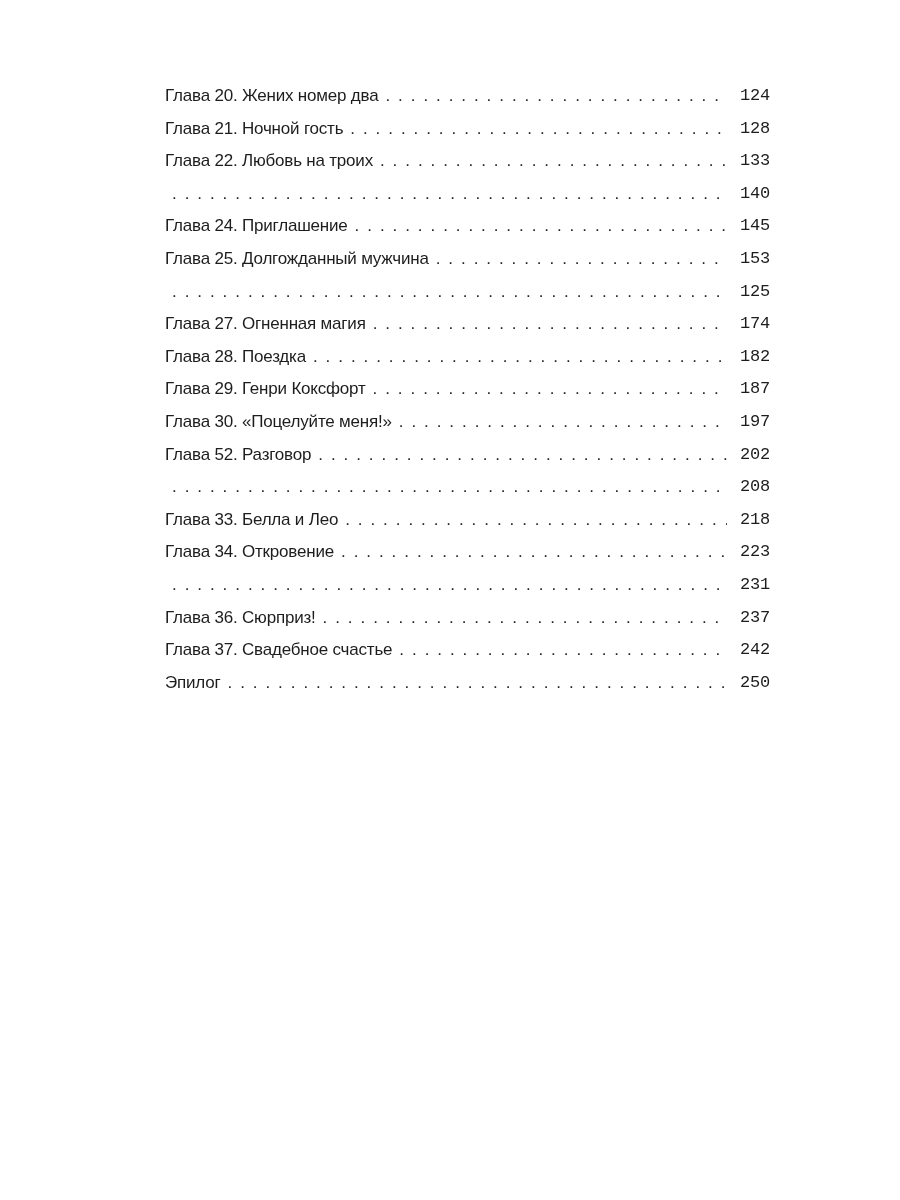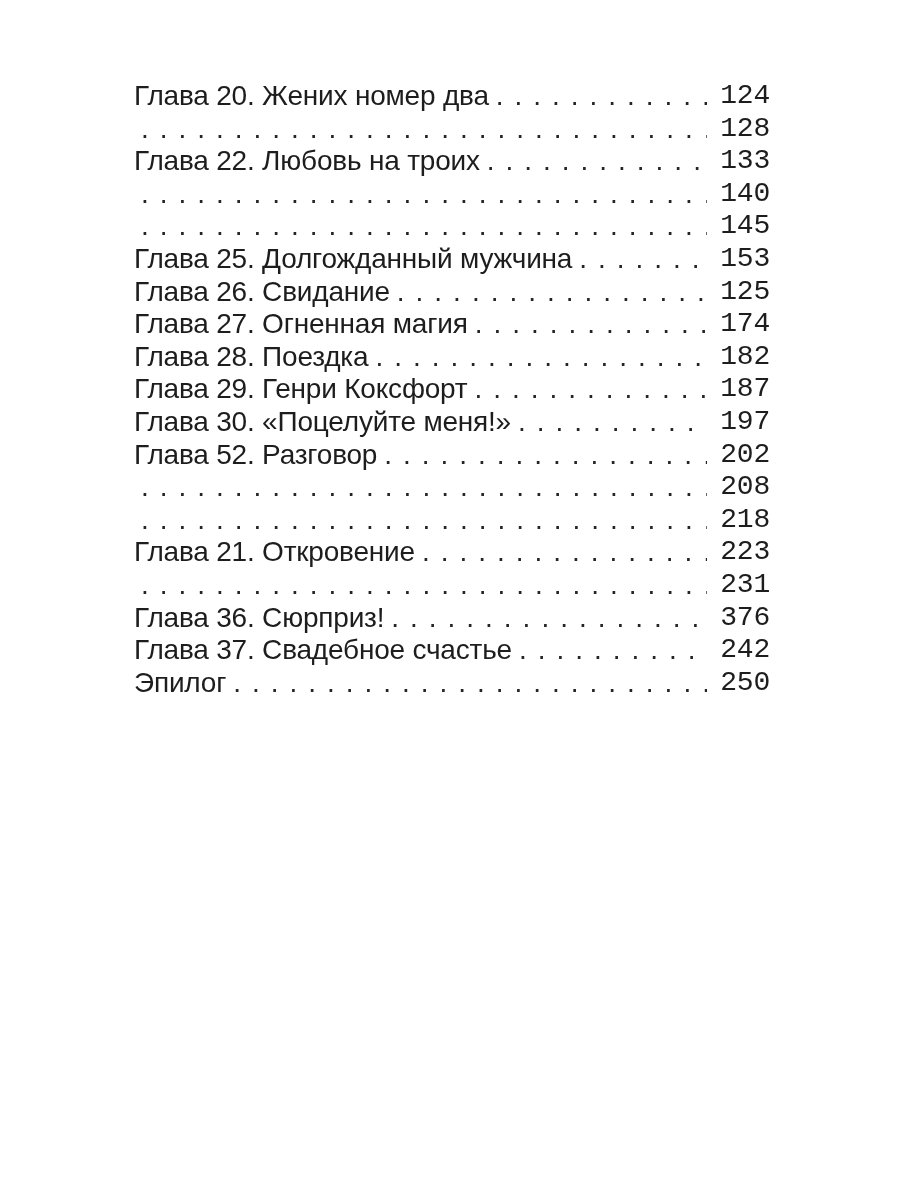--- a/index.html
+++ b/index.html
@@ -21,25 +21,26 @@
   .toc-list {
     position: absolute;
     top: 80px;
     left: 134px;
     width: 636px;
   }
 
   .toc-row {
     display: flex;
     align-items: flex-start;
-    font-size: 28px;
+    font-size: 17px;
     line-height: 32.6px;
     color: #1d1d1d;
     letter-spacing: -0.2px;
     white-space: nowrap;
+    margin-left: 31px;
   }
 
   .toc-title {
     flex: 0 0 auto;
   }
 
   .toc-dots {
     flex: 1 1 auto;
     overflow: hidden;
     margin-left: 7px;
@@ -59,43 +60,44 @@
 <body>
 
 <div class="page">
   <div class="toc-list">
       <div class="toc-row">
         <span class="toc-title">Глава 20. Жених номер два</span>
         <span class="toc-dots">. . . . . . . . . . . . . . . . . . . . . . . . . . . . . . . . . . . . . . . . . . . . . . . . . . . . . . . . . . . . . . . . . . . . . . . . . . . . . . . . </span>
         <span class="toc-page">124</span>
       </div>
       <div class="toc-row">
+        <span class="toc-title">Глава 21. Ночной гость</span>
         <span class="toc-dots">. . . . . . . . . . . . . . . . . . . . . . . . . . . . . . . . . . . . . . . . . . . . . . . . . . . . . . . . . . . . . . . . . . . . . . . . . . . . . . . . </span>
         <span class="toc-page">128</span>
       </div>
       <div class="toc-row">
         <span class="toc-title">Глава 22. Любовь на троих</span>
         <span class="toc-dots">. . . . . . . . . . . . . . . . . . . . . . . . . . . . . . . . . . . . . . . . . . . . . . . . . . . . . . . . . . . . . . . . . . . . . . . . . . . . . . . . </span>
         <span class="toc-page">133</span>
       </div>
       <div class="toc-row">
         <span class="toc-dots">. . . . . . . . . . . . . . . . . . . . . . . . . . . . . . . . . . . . . . . . . . . . . . . . . . . . . . . . . . . . . . . . . . . . . . . . . . . . . . . . </span>
         <span class="toc-page">140</span>
       </div>
       <div class="toc-row">
+        <span class="toc-title">Глава 24. Приглашение</span>
         <span class="toc-dots">. . . . . . . . . . . . . . . . . . . . . . . . . . . . . . . . . . . . . . . . . . . . . . . . . . . . . . . . . . . . . . . . . . . . . . . . . . . . . . . . </span>
         <span class="toc-page">145</span>
       </div>
       <div class="toc-row">
         <span class="toc-title">Глава 25. Долгожданный мужчина</span>
         <span class="toc-dots">. . . . . . . . . . . . . . . . . . . . . . . . . . . . . . . . . . . . . . . . . . . . . . . . . . . . . . . . . . . . . . . . . . . . . . . . . . . . . . . . </span>
         <span class="toc-page">153</span>
       </div>
       <div class="toc-row">
-        <span class="toc-title">Глава 26. Свидание</span>
         <span class="toc-dots">. . . . . . . . . . . . . . . . . . . . . . . . . . . . . . . . . . . . . . . . . . . . . . . . . . . . . . . . . . . . . . . . . . . . . . . . . . . . . . . . </span>
         <span class="toc-page">125</span>
       </div>
       <div class="toc-row">
         <span class="toc-title">Глава 27. Огненная магия</span>
         <span class="toc-dots">. . . . . . . . . . . . . . . . . . . . . . . . . . . . . . . . . . . . . . . . . . . . . . . . . . . . . . . . . . . . . . . . . . . . . . . . . . . . . . . . </span>
         <span class="toc-page">174</span>
       </div>
       <div class="toc-row">
         <span class="toc-title">Глава 28. Поездка</span>
@@ -115,36 +117,37 @@
       <div class="toc-row">
         <span class="toc-title">Глава 52. Разговор</span>
         <span class="toc-dots">. . . . . . . . . . . . . . . . . . . . . . . . . . . . . . . . . . . . . . . . . . . . . . . . . . . . . . . . . . . . . . . . . . . . . . . . . . . . . . . . </span>
         <span class="toc-page">202</span>
       </div>
       <div class="toc-row">
         <span class="toc-dots">. . . . . . . . . . . . . . . . . . . . . . . . . . . . . . . . . . . . . . . . . . . . . . . . . . . . . . . . . . . . . . . . . . . . . . . . . . . . . . . . </span>
         <span class="toc-page">208</span>
       </div>
       <div class="toc-row">
+        <span class="toc-title">Глава 33. Белла и Лео</span>
         <span class="toc-dots">. . . . . . . . . . . . . . . . . . . . . . . . . . . . . . . . . . . . . . . . . . . . . . . . . . . . . . . . . . . . . . . . . . . . . . . . . . . . . . . . </span>
         <span class="toc-page">218</span>
       </div>
       <div class="toc-row">
-        <span class="toc-title">Глава 21. Откровение</span>
+        <span class="toc-title">Глава 34. Откровение</span>
         <span class="toc-dots">. . . . . . . . . . . . . . . . . . . . . . . . . . . . . . . . . . . . . . . . . . . . . . . . . . . . . . . . . . . . . . . . . . . . . . . . . . . . . . . . </span>
         <span class="toc-page">223</span>
       </div>
       <div class="toc-row">
         <span class="toc-dots">. . . . . . . . . . . . . . . . . . . . . . . . . . . . . . . . . . . . . . . . . . . . . . . . . . . . . . . . . . . . . . . . . . . . . . . . . . . . . . . . </span>
         <span class="toc-page">231</span>
       </div>
       <div class="toc-row">
         <span class="toc-title">Глава 36. Сюрприз!</span>
         <span class="toc-dots">. . . . . . . . . . . . . . . . . . . . . . . . . . . . . . . . . . . . . . . . . . . . . . . . . . . . . . . . . . . . . . . . . . . . . . . . . . . . . . . . </span>
-        <span class="toc-page">376</span>
+        <span class="toc-page">237</span>
       </div>
       <div class="toc-row">
         <span class="toc-title">Глава 37. Свадебное счастье</span>
         <span class="toc-dots">. . . . . . . . . . . . . . . . . . . . . . . . . . . . . . . . . . . . . . . . . . . . . . . . . . . . . . . . . . . . . . . . . . . . . . . . . . . . . . . . </span>
         <span class="toc-page">242</span>
       </div>
       <div class="toc-row">
         <span class="toc-title">Эпилог</span>
         <span class="toc-dots">. . . . . . . . . . . . . . . . . . . . . . . . . . . . . . . . . . . . . . . . . . . . . . . . . . . . . . . . . . . . . . . . . . . . . . . . . . . . . . . . </span>
         <span class="toc-page">250</span>

